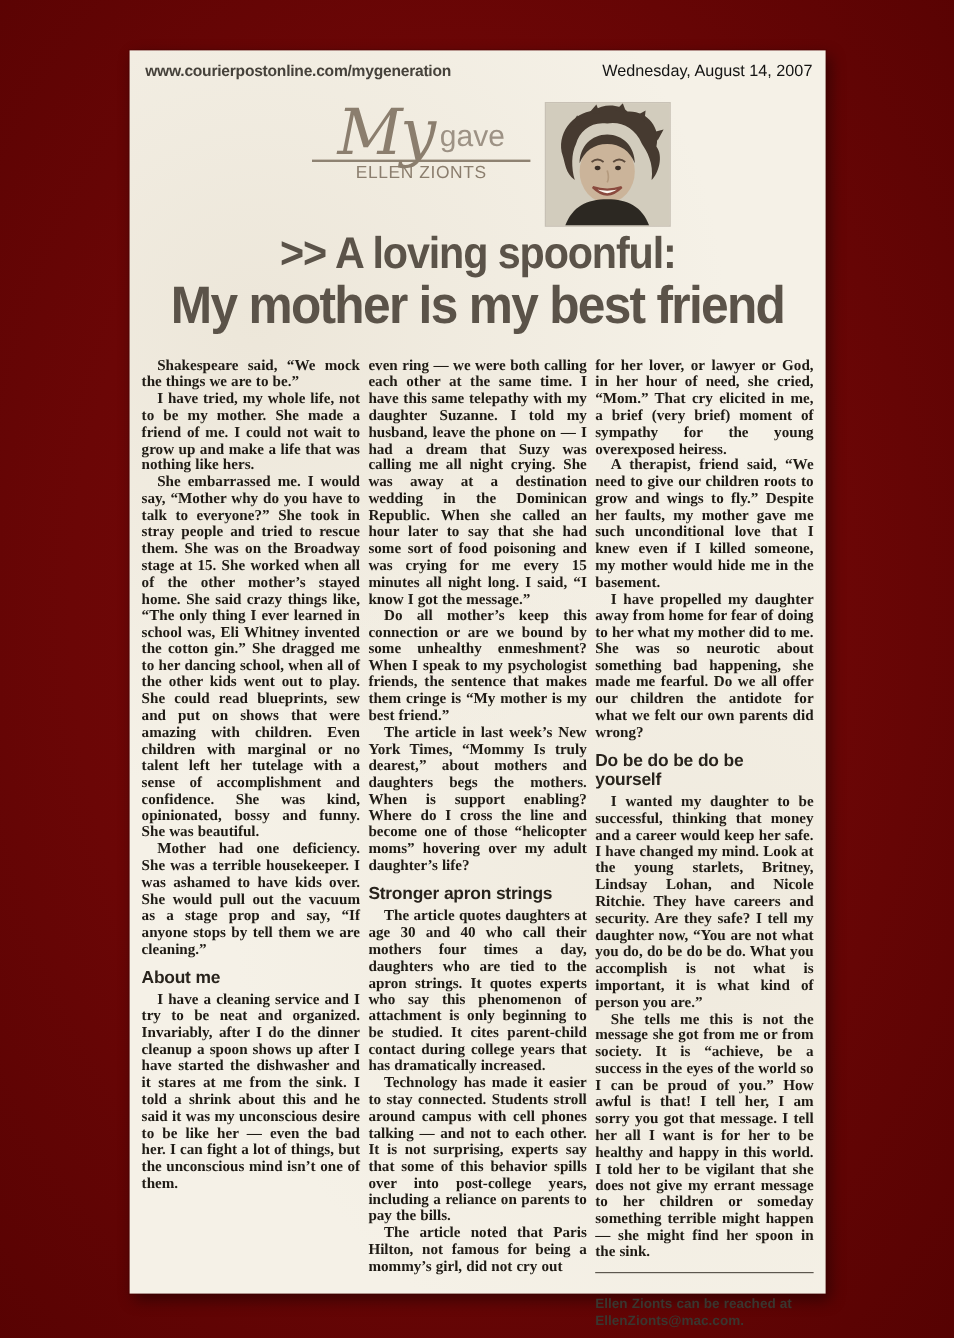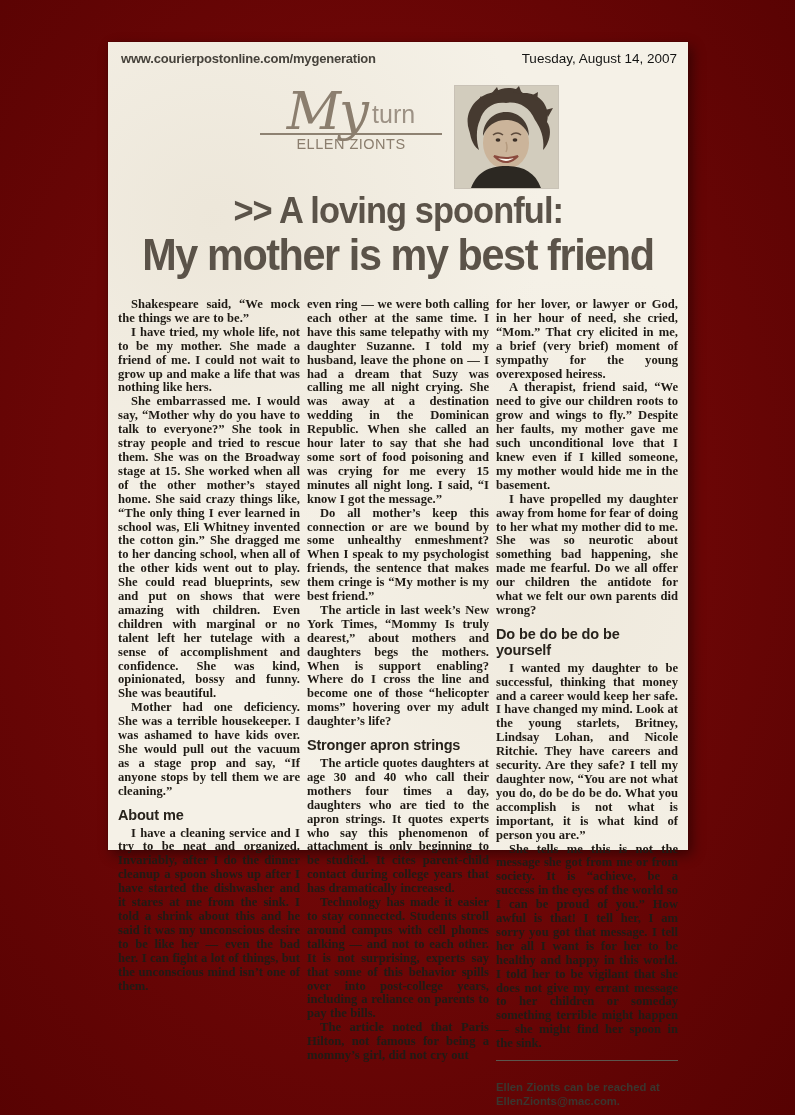--- a/index.html
+++ b/index.html
@@ -3,21 +3,21 @@
 <meta charset="utf-8">
 <style>
   html,body{margin:0;padding:0;}
   body{
     width:795px;height:1115px;position:relative;overflow:hidden;
     background:#690606;
     background-image:radial-gradient(ellipse at 48% 46%, #7b0a0a 0%, #6b0606 55%, #560202 100%);
     font-family:"Liberation Sans", sans-serif;
   }
   .page{
-    position:absolute;left:108px;top:42px;width:580px;height:808px;
+    position:absolute;left:108px;top:42px;width:580px;height:1036px;
     background:#f5f1e7;
     background-image:
       radial-gradient(circle at 18% 22%, rgba(221,211,192,.35), transparent 42%),
       radial-gradient(circle at 82% 70%, rgba(226,217,199,.30), transparent 45%);
     box-shadow:0 0 0 1px rgba(60,0,0,.25), 4px 5px 12px rgba(0,0,0,.45);
   }
   .pg-header{position:absolute;top:9px;left:13px;right:11px;display:flex;justify-content:space-between;align-items:baseline;}
   .url{font-weight:bold;font-size:13px;color:#46423b;letter-spacing:-.2px;}
   .date{font-size:13.5px;color:#141413;}
 
@@ -44,26 +44,26 @@
   .credit-box{margin-top:9px;border-top:1.5px solid #5c574e;padding-top:20px;}
   .credit{font-family:"Liberation Sans", sans-serif;font-size:11.3px;line-height:1.22;color:#3a362f;text-align:left;text-indent:0 !important;}
 </style>
 </head>
 <body>
 
 <div class="page">
 
   <div class="pg-header">
     <span class="url">www.courierpostonline.com/mygeneration</span>
-    <span class="date">Tuesday, August 14, 2007</span>
+    <span class="date">Wednesday, August 14, 2007</span>
   </div>
 
   <div class="logo">
     <div class="logo-line">
-      <span class="logo-script">My</span><span class="logo-turn">turn</span>
+      <span class="logo-script">My</span><span class="logo-turn">gave</span>
     </div>
     <div class="logo-rule"></div>
     <div class="logo-byline">ELLEN ZIONTS</div>
   </div>
 
   <div class="photo">
     <svg width="103" height="102" viewBox="0 0 103 102" xmlns="http://www.w3.org/2000/svg">
       <rect width="103" height="102" fill="#d8d2c4"></rect>
       <rect width="103" height="102" fill="#c9c2b2" opacity="0.35"></rect>
       <path d="M14,44 C8,26 22,8 40,6 C48,0 62,1 68,7 C84,6 96,20 92,36 C98,44 94,58 88,64 C90,50 84,40 80,34 C74,20 62,15 51,17 C38,15 28,23 25,34 C21,42 21,54 24,64 C16,58 16,50 14,44 Z" fill="#463a30"></path>

